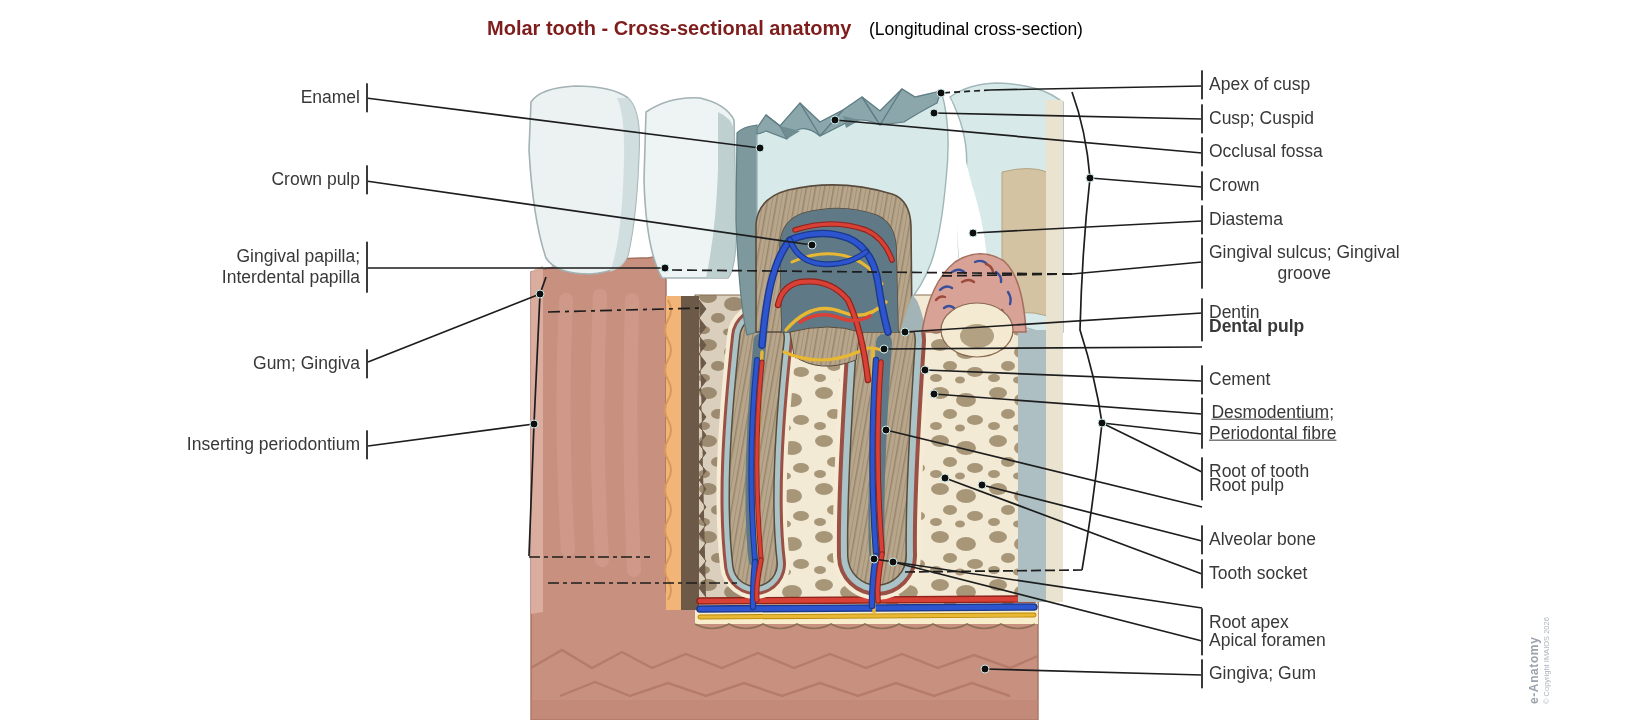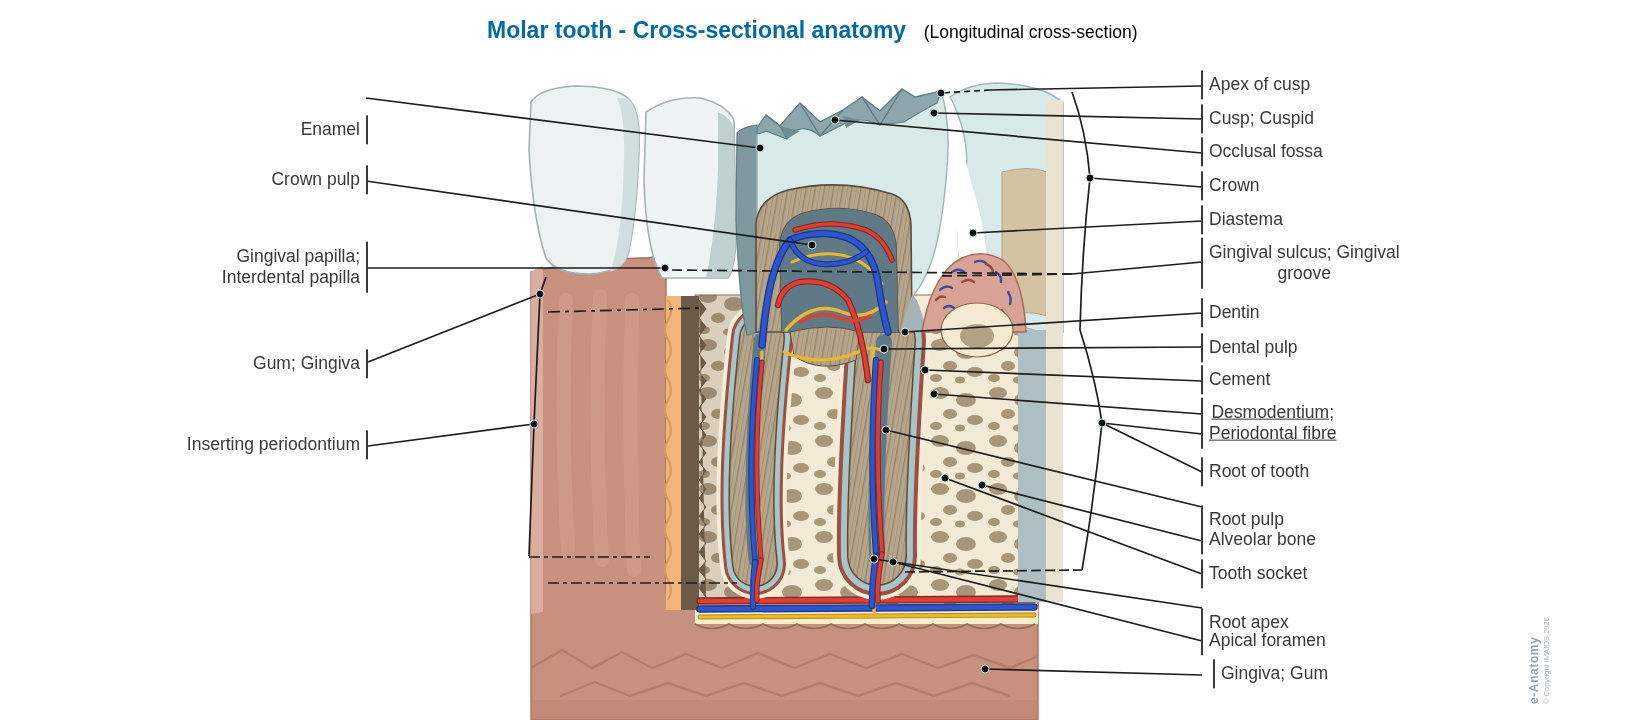--- a/index.html
+++ b/index.html
@@ -1,19 +1,19 @@
 <!DOCTYPE html>
 <html><head>
 <meta charset="utf-8">
 <style>
   html,body{margin:0;padding:0;background:#fff;}
   #page{position:relative;width:1630px;height:720px;background:#ffffff;overflow:hidden;
         font-family:"Liberation Sans","DejaVu Sans",sans-serif;}
   #title{position:absolute;left:487px;top:17px;white-space:nowrap;}
-  #title .main{font-size:23px;font-weight:bold;color:#0369a1;}
+  #title .main{font-size:20px;font-weight:bold;color:#7f1d1d;}
   #title .sub{font-size:17.5px;color:#000000;margin-left:13px;}
   svg#art{position:absolute;left:0;top:0;}
   .label{position:absolute;transform:translateY(-50%);font-size:17.5px;line-height:1.22;
          color:#383838;white-space:pre-line;}
   .label.left{right:1270px;text-align:right;}
   .label.right{left:1209px;text-align:center;}
   .label::before{content:"";position:absolute;top:-4px;bottom:-4px;width:1.7px;background:#3a3a3a;}
   .label.left::before{right:-8px;}
   .label.right::before{left:-8px;}
   #watermark{position:absolute;left:1527px;top:704px;transform:rotate(-90deg);
@@ -254,46 +254,46 @@
         <circle cx="886" cy="430" r="4"></circle>
       <circle cx="982" cy="485" r="4"></circle>
         <circle cx="945" cy="478" r="4"></circle>
       <circle cx="874" cy="559" r="4"></circle>
         <circle cx="893" cy="562" r="4"></circle>
       <circle cx="985" cy="669" r="4"></circle>
     </g>
   </svg>
 
   <div id="labels-left">
-      <div class="label left" style="top: 98px; margin-top: 32px;">Enamel</div>
+      <div class="label left" style="top: 98px;">Enamel</div>
       <div class="label left" style="top: 180px;">Crown pulp</div>
       <div class="label left" style="top: 267px;">Gingival papilla;
 Interdental papilla</div>
       <div class="label left" style="top: 364px;">Gum; Gingiva</div>
       <div class="label left" style="top: 445px;">Inserting periodontium</div>
     </div>
   <div id="labels-right">
       <div class="label right" style="top: 85px;">Apex of cusp</div>
       <div class="label right" style="top: 119px;">Cusp; Cuspid</div>
       <div class="label right" style="top: 152px;">Occlusal fossa</div>
       <div class="label right" style="top: 186px;">Crown</div>
       <div class="label right" style="top: 220px;">Diastema</div>
       <div class="label right" style="top: 263px;">Gingival sulcus; Gingival
 groove</div>
       <div class="label right" style="top: 313px;">Dentin</div>
-      <div class="label right" style="top: 348px;">Dental pulp</div>
+      <div class="label right" style="top: 327px; font-weight: bold;">Dental pulp</div>
       <div class="label right" style="top: 380px;">Cement</div>
       <div class="label right" style="top: 423px; text-decoration: underline;">Desmodentium;
 Periodontal fibre</div>
       <div class="label right" style="top: 472px;">Root of tooth</div>
-      <div class="label right" style="top: 520px;">Root pulp</div>
+      <div class="label right" style="top: 486px;">Root pulp</div>
       <div class="label right" style="top: 540px;">Alveolar bone</div>
       <div class="label right" style="top: 574px;">Tooth socket</div>
       <div class="label right" style="top: 623px;">Root apex</div>
       <div class="label right" style="top: 641px;">Apical foramen</div>
-      <div class="label right" style="top: 674px; margin-left: 12px;">Gingiva; Gum</div>
+      <div class="label right" style="top: 674px;">Gingiva; Gum</div>
     </div>
 
   <div id="watermark">
     <span class="brand">e-Anatomy</span>
     <span class="copy">© Copyright IMAIOS 2026</span>
   </div>
 </div>
 
 </body></html>

